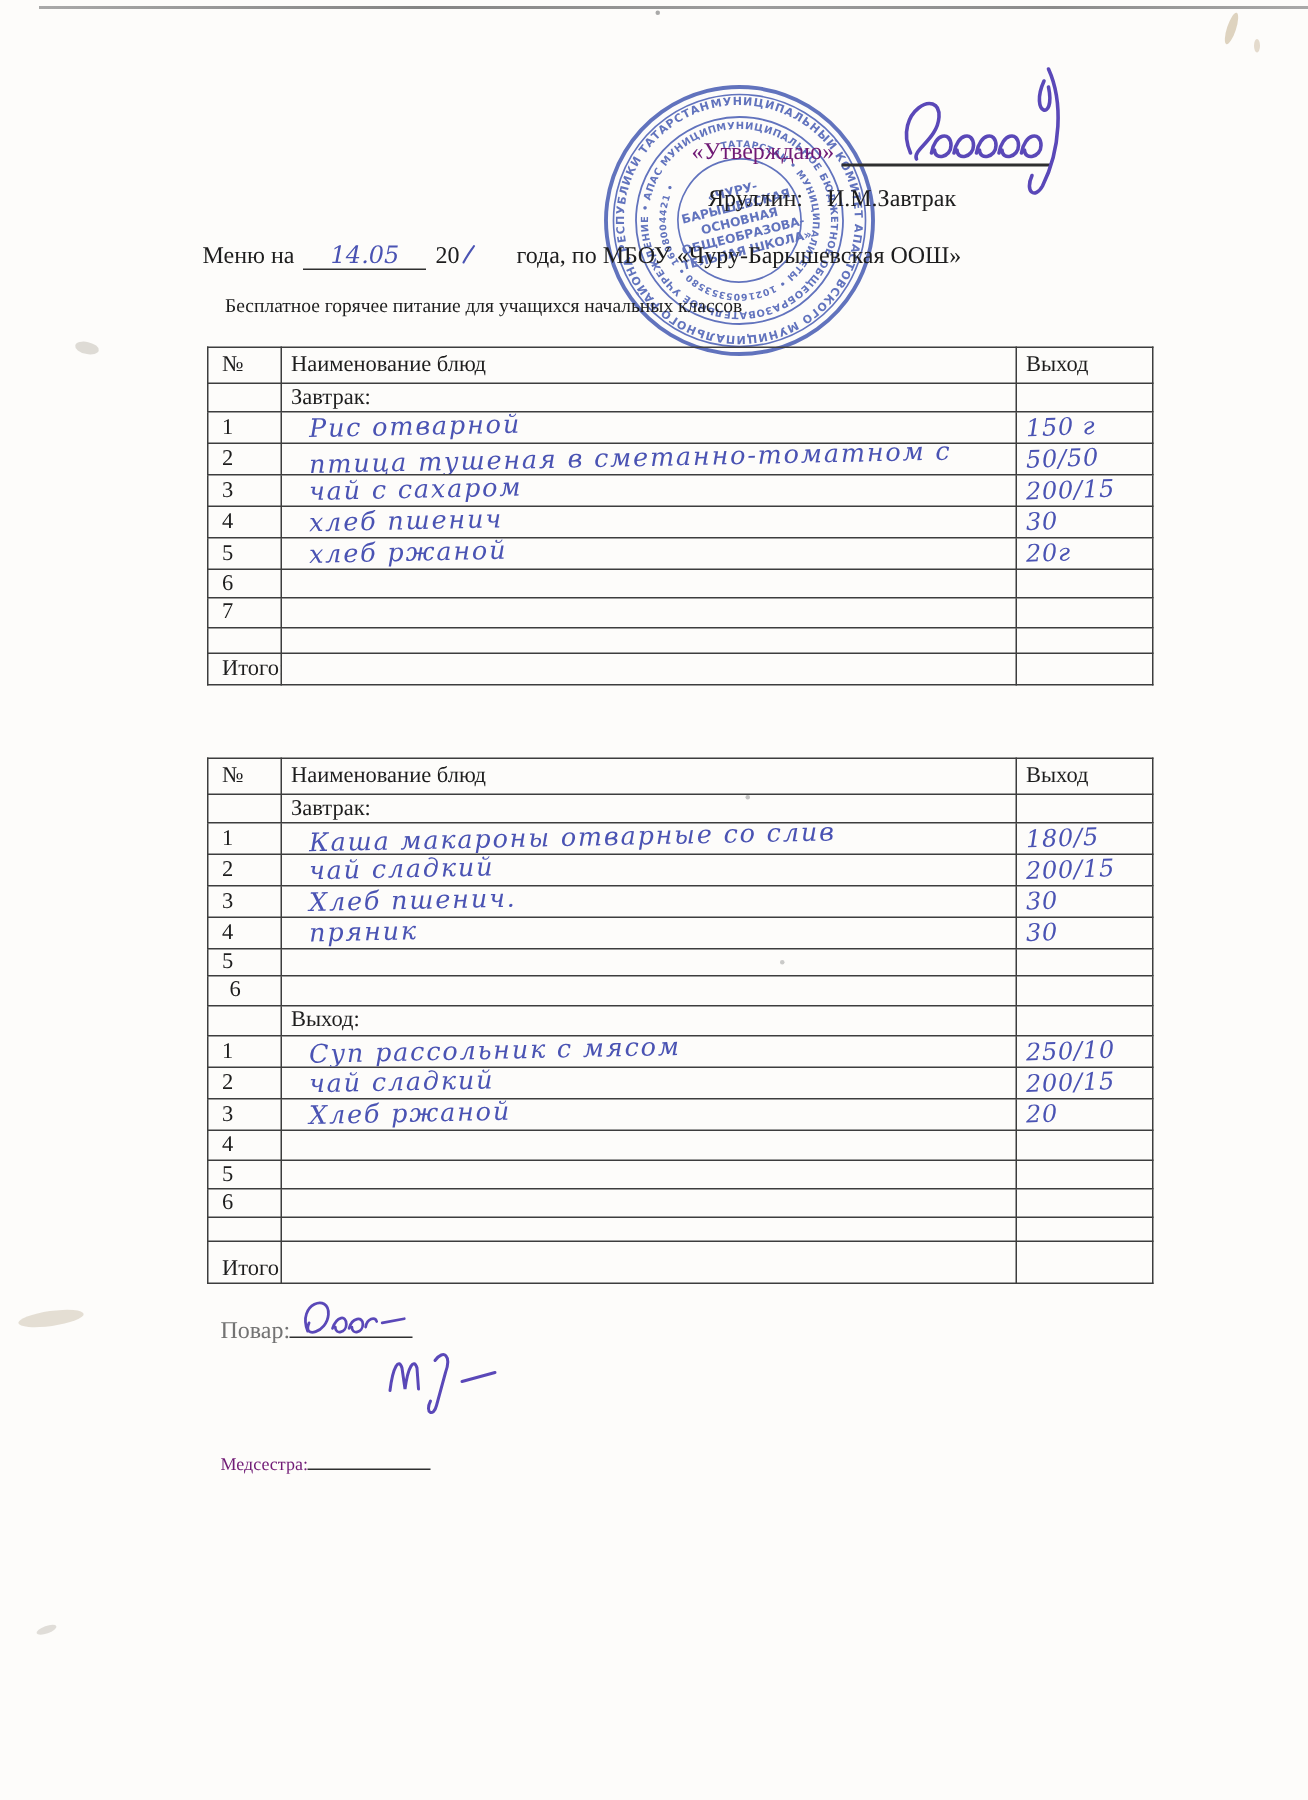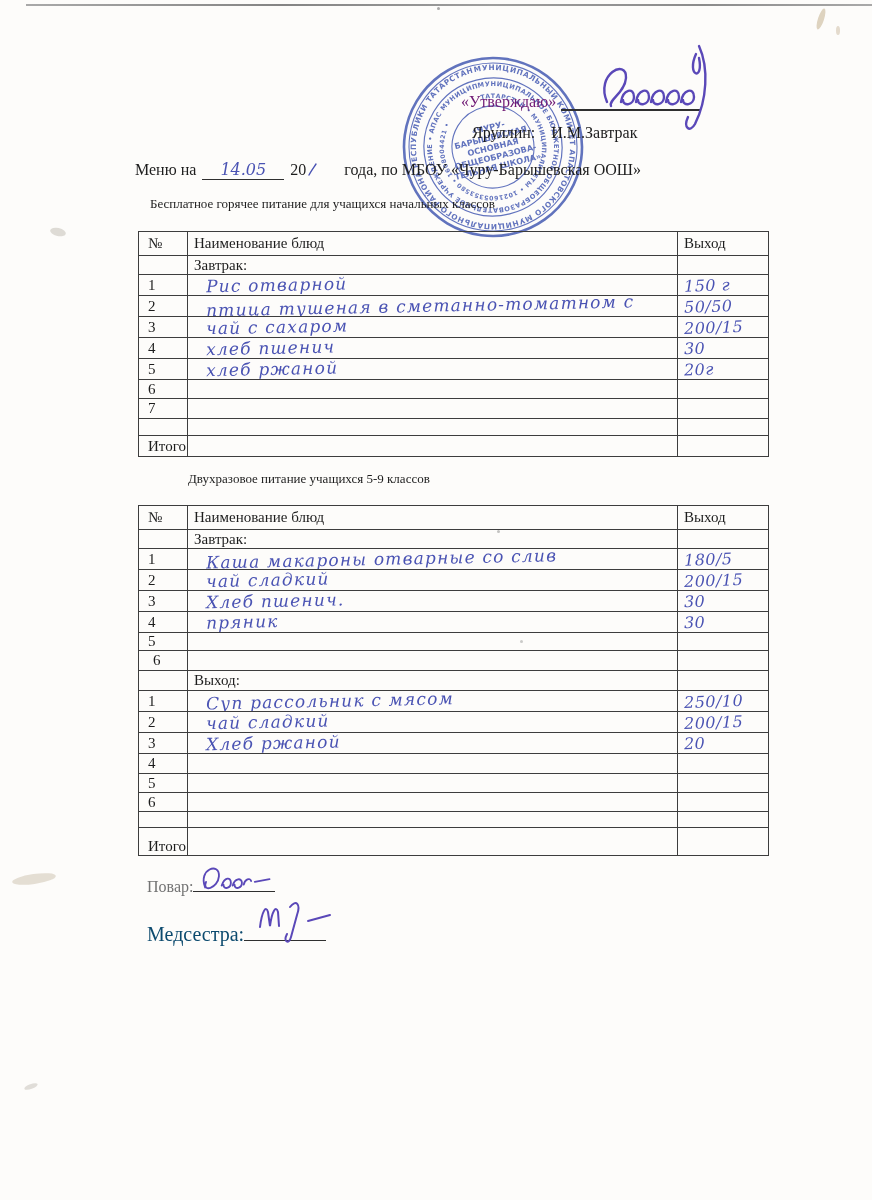--- a/index.html
+++ b/index.html
@@ -49,21 +49,21 @@
   tr.h28{height:28px}
 
   
   .hw { font-family:"DejaVu Serif", serif; font-style:italic; color:#4a53b3; }
   td .dish { display:inline-block; font-size:17px; letter-spacing:1.2px; transform:rotate(-1.2deg);
     padding-left:12px; }
   td .portion { display:inline-block; font-size:16px; letter-spacing:.5px; transform:rotate(-2deg); }
 
   
   .cook-row { position:absolute; left:147px; top:877px; font-size:16px; color:#737373; }
-  .nurse-row { position:absolute; left:147px; top:923px; font-size:20px; color:#0c4a6e; }
+  .nurse-row { position:absolute; left:147px; top:965px; font-size:12px; color:#701a75; }
   .sig-slot { display:inline-block; width:82px; border-bottom:1.6px solid #2f2f2f; height:14px; }
   .sig-cook { position:absolute; left:186px; top:858px; width:110px; height:46px; }
   .sig-nurse { position:absolute; left:248px; top:893px; width:100px; height:52px; }
 
   
   .smudge { position:absolute; border-radius:50%; pointer-events:none; }
   .sm1 { left:12px; top:874px; width:44px; height:10px; background:#cfc4b2; opacity:.55; transform:rotate(-8deg); }
   .sm2 { left:50px; top:228px; width:16px; height:8px; background:#b9b3a8; opacity:.45; transform:rotate(12deg); }
   .sm3 { left:818px; top:8px; width:6px; height:22px; background:#c9b897; opacity:.6; transform:rotate(18deg); }
   .sm4 { left:836px; top:26px; width:4px; height:9px; background:#cbb9a0; opacity:.5; }
@@ -183,21 +183,20 @@
       <td></td>
     </tr>
     <tr class="h21">
       <td class="num">Итого:</td>
       <td></td>
       <td></td>
     </tr>
   </tbody>
     </table>
 
-  <div class="sec-title sec2">Двухразовое питание учащихся 5-9 классов</div>
 
   <table class="menu t2">
     <colgroup>
         <col style="width:49px">
         <col style="width:490px">
         <col style="width:91px">
       </colgroup>
     <tbody>
         <tr class="h24">
       <th class="num">№</th>

